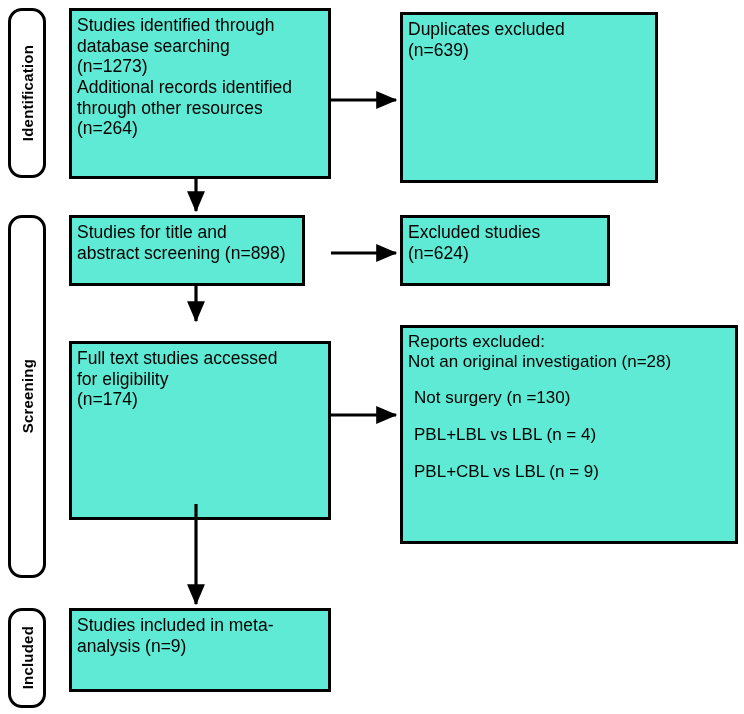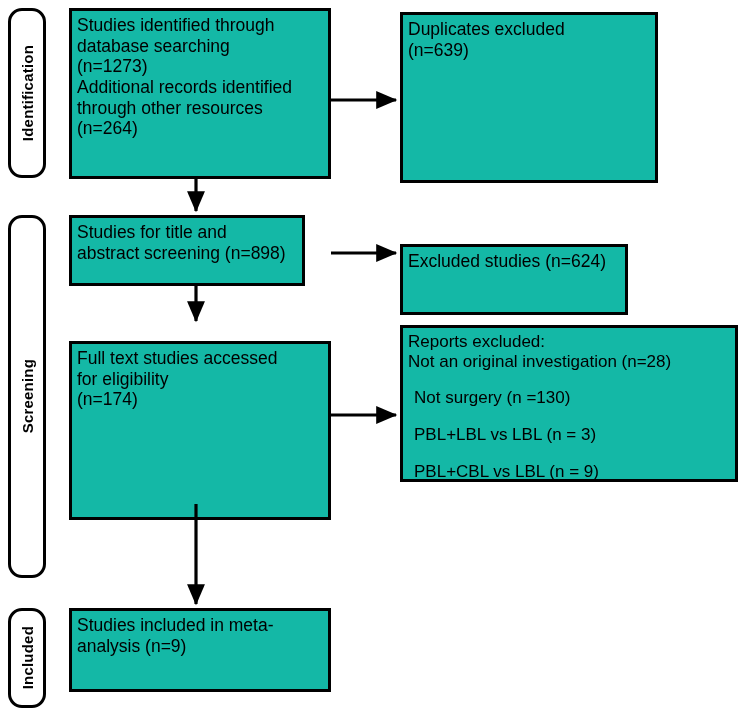--- a/index.html
+++ b/index.html
@@ -47,36 +47,36 @@
 
   #stage-identification { left: 8px;  top: 8px;   width: 38px; height: 170px; }
   #stage-screening      { left: 8px;  top: 215px; width: 38px; height: 363px; }
   #stage-included       { left: 8px;  top: 608px; width: 38px; height: 100px; }
 
   
   .flow-box {
     position: absolute;
     box-sizing: border-box;
     border: 3px solid #000000;
-    background: #14b8a6;
+    background: #5eead4;
     padding: 4px 3px 3px 5px;
   }
   .flow-box .btext {
     font-size: 17.5px;
     line-height: 1.18;
     white-space: pre-line;
     font-weight: 400;
   }
 
   #box-identified  { left: 69px;  top: 8px;   width: 262px; height: 171px; }
   #box-duplicates  { left: 400px; top: 12px;   width: 258px; height: 171px; }
   #box-screening   { left: 69px;  top: 215px; width: 236px; height: 71px;  }
-  #box-excluded    { left: 400px; top: 215px; width: 228px; height: 71px; margin-top: 29px;  }
+  #box-excluded    { left: 400px; top: 215px; width: 210px; height: 71px;  }
   #box-fulltext    { left: 69px;  top: 341px; width: 262px; height: 179px; }
-  #box-reports     { left: 400px; top: 325px; width: 338px; height: 157px; }
+  #box-reports     { left: 400px; top: 325px; width: 338px; height: 219px; }
   #box-included    { left: 69px;  top: 608px; width: 262px; height: 84px; }
 
   
   .report-lines { font-size: 17px; line-height: 1.16; }
   .report-lines .tight { margin: 0; }
   .report-lines .gap { margin: 6px; padding-top: 11px; }
 
   
   #connectors {
     position: absolute;
@@ -131,21 +131,21 @@
     <div class="btext">Full text studies accessed
 for eligibility
 (n=174)</div>
   </div>
 
   <div class="flow-box" id="box-reports">
     <div class="report-lines">
       <p class="tight">Reports excluded:</p>
       <p class="tight">Not an original investigation (n=28)</p>
       <p class="gap">Not surgery (n =130)</p>
-      <p class="gap">PBL+LBL vs LBL (n = 3)</p>
+      <p class="gap">PBL+LBL vs LBL (n = 4)</p>
       <p class="gap">PBL+CBL vs LBL (n = 9)</p>
     </div>
   </div>
 
   <div class="flow-box" id="box-included">
     <div class="btext">Studies included in meta-
 analysis (n=9)</div>
   </div>
 
   <svg id="connectors" viewBox="0 0 744 714">

